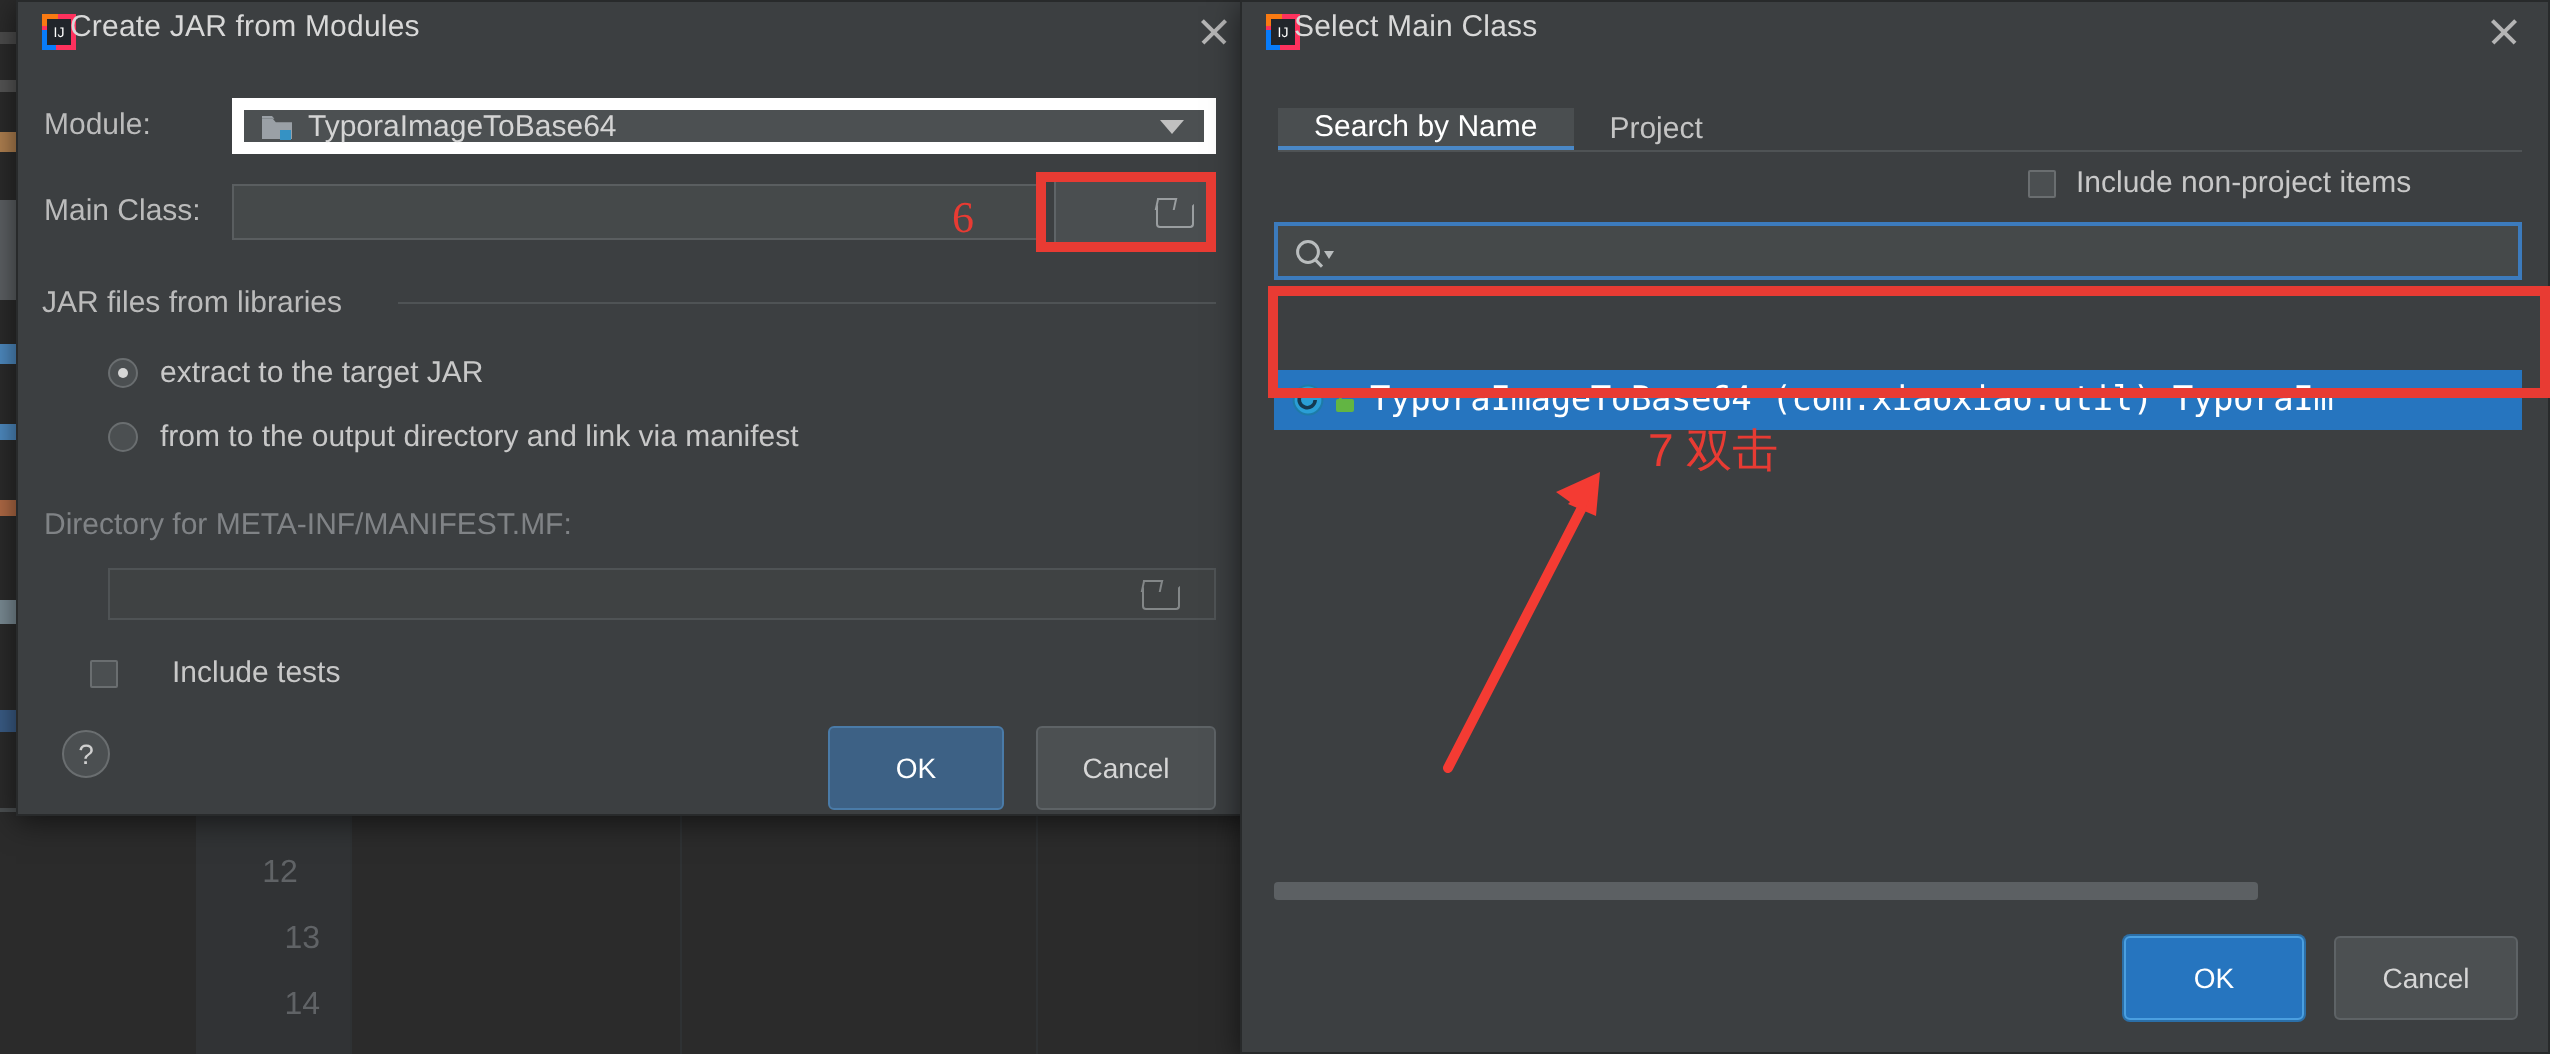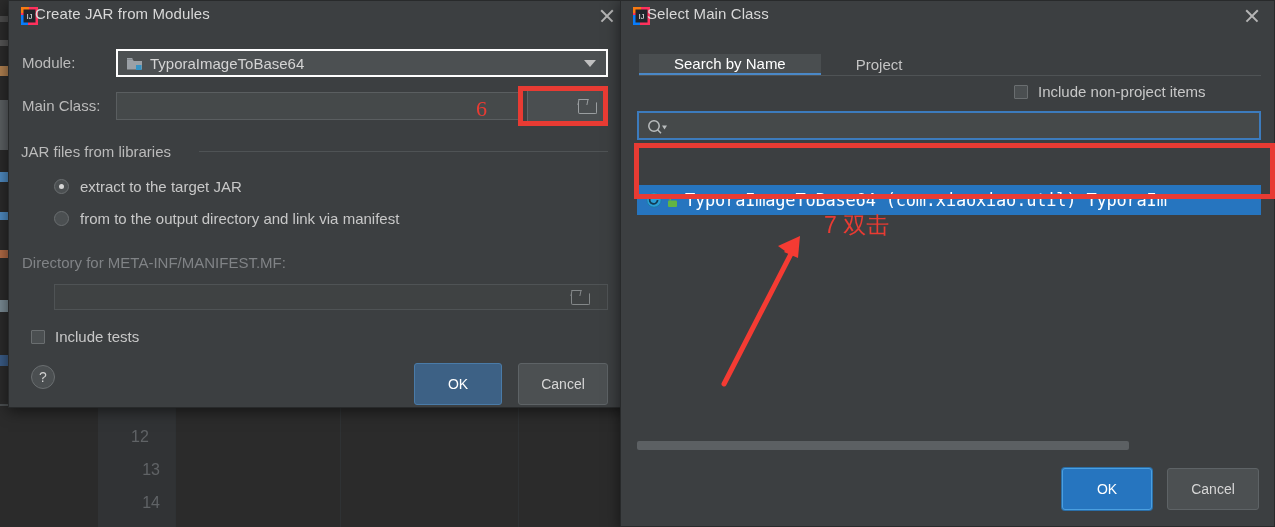--- a/index.html
+++ b/index.html
@@ -65,21 +65,21 @@
   }
   .dlg-close::before { transform: rotate(45deg); }
   .dlg-close::after  { transform: rotate(-45deg); }
 
   
   #dlgLeft { left: 8px; top: 0px; width: 622px; height: 408px; }
   .lbl { position: absolute; color: #bbbbbb; font-size: 15px; }
   .lbl-dim { color: #808386; }
 
   .combo {
-    position: absolute; background: #4c5052; border: 2px solid #ffffff;
+    position: absolute; background: #4c5052; border: 6px solid #ffffff;
     display: flex; align-items: center;
   }
   .combo-folder-icon { margin-left: 8px; width: 17px; height: 15px; position: relative; }
   .combo-text { margin-left: 7px; font-size: 15px; color: #d4d4d4; }
   .combo-arrow {
     position: absolute; right: 10px; top: 50%; margin-top: -3px;
     width: 0; height: 0; border-left: 6px solid transparent; border-right: 6px solid transparent;
     border-top: 7px solid #c0c0c0;
   }
 
@@ -133,21 +133,21 @@
     position: absolute; height: 42px; border-radius: 3px; font-size: 14px;
     display: flex; align-items: center; justify-content: center;
   }
   .btn-default { background: #3d6185; border: 1px solid #4a7ba8; color: #ffffff; }
   .btn-primary { background: #2675bf; border: 1px solid #4a9fe0; color: #ffffff; box-shadow: 0 0 0 1px #2b6fa8; }
   .btn-normal  { background: #4c5052; border: 1px solid #5e6366; color: #d6d6d6; }
 
   
   #dlgRight { left: 620px; top: 0px; width: 655px; height: 527px; }
   .tabs { position: absolute; left: 18px; top: 40px; height: 34px; display: flex; align-items: stretch; }
-  .tab { padding: 0 35px; display: flex; align-items: center; font-size: 15px; color: #c4c4c4; margin-top: 13px; }
+  .tab { padding: 0 18px; display: flex; align-items: center; font-size: 15px; color: #c4c4c4; margin-top: 13px; }
   .tab.active { background: #4a4e50; color: #ffffff; border-bottom: 2px solid #4a88c7; }
   .tabs-underline { position: absolute; left: 18px; top: 74px; width: 622px; height: 1px; background: #4f5355; }
 
   .search-field {
     position: absolute; background: #45494a; border: 2px solid #3c7bbd;
   }
   .search-glyph { position: absolute; left: 8px; top: 6px; width: 20px; height: 16px; }
 
   .result-list { position: absolute; background: #3c3f41; }
   .result-row {
@@ -243,21 +243,21 @@
       <span class="radio"></span>
       <span class="radio-label">from to the output directory and link via manifest</span>
     </div>
 
     <span class="lbl lbl-dim" style="left:13px; top:253px;">Directory for META-INF/MANIFEST.MF:</span>
     <div class="textfield disabled" style="left:45px; top:283px; width:554px; height:26px;">
 
       <span class="folder-glyph" style="position:absolute; right:8px; top:5px; opacity:.75;"></span>
     </div>
 
-    <div class="check-row" style="left:22px; top:327px;">
+    <div class="check-row" style="left:36px; top:327px;gap:17px;">
       <span class="checkbox"></span>
       <span class="check-label">Include tests</span>
     </div>
 
     <div class="help-btn" style="left:22px; top:364px;">?</div>
     <div class="btn btn-default" style="left:405px; top:362px; width:88px;">OK</div>
     <div class="btn btn-normal" style="left:509px; top:362px; width:90px;">Cancel</div>
   </div>
 
   <div class="dialog" id="dlgRight">

